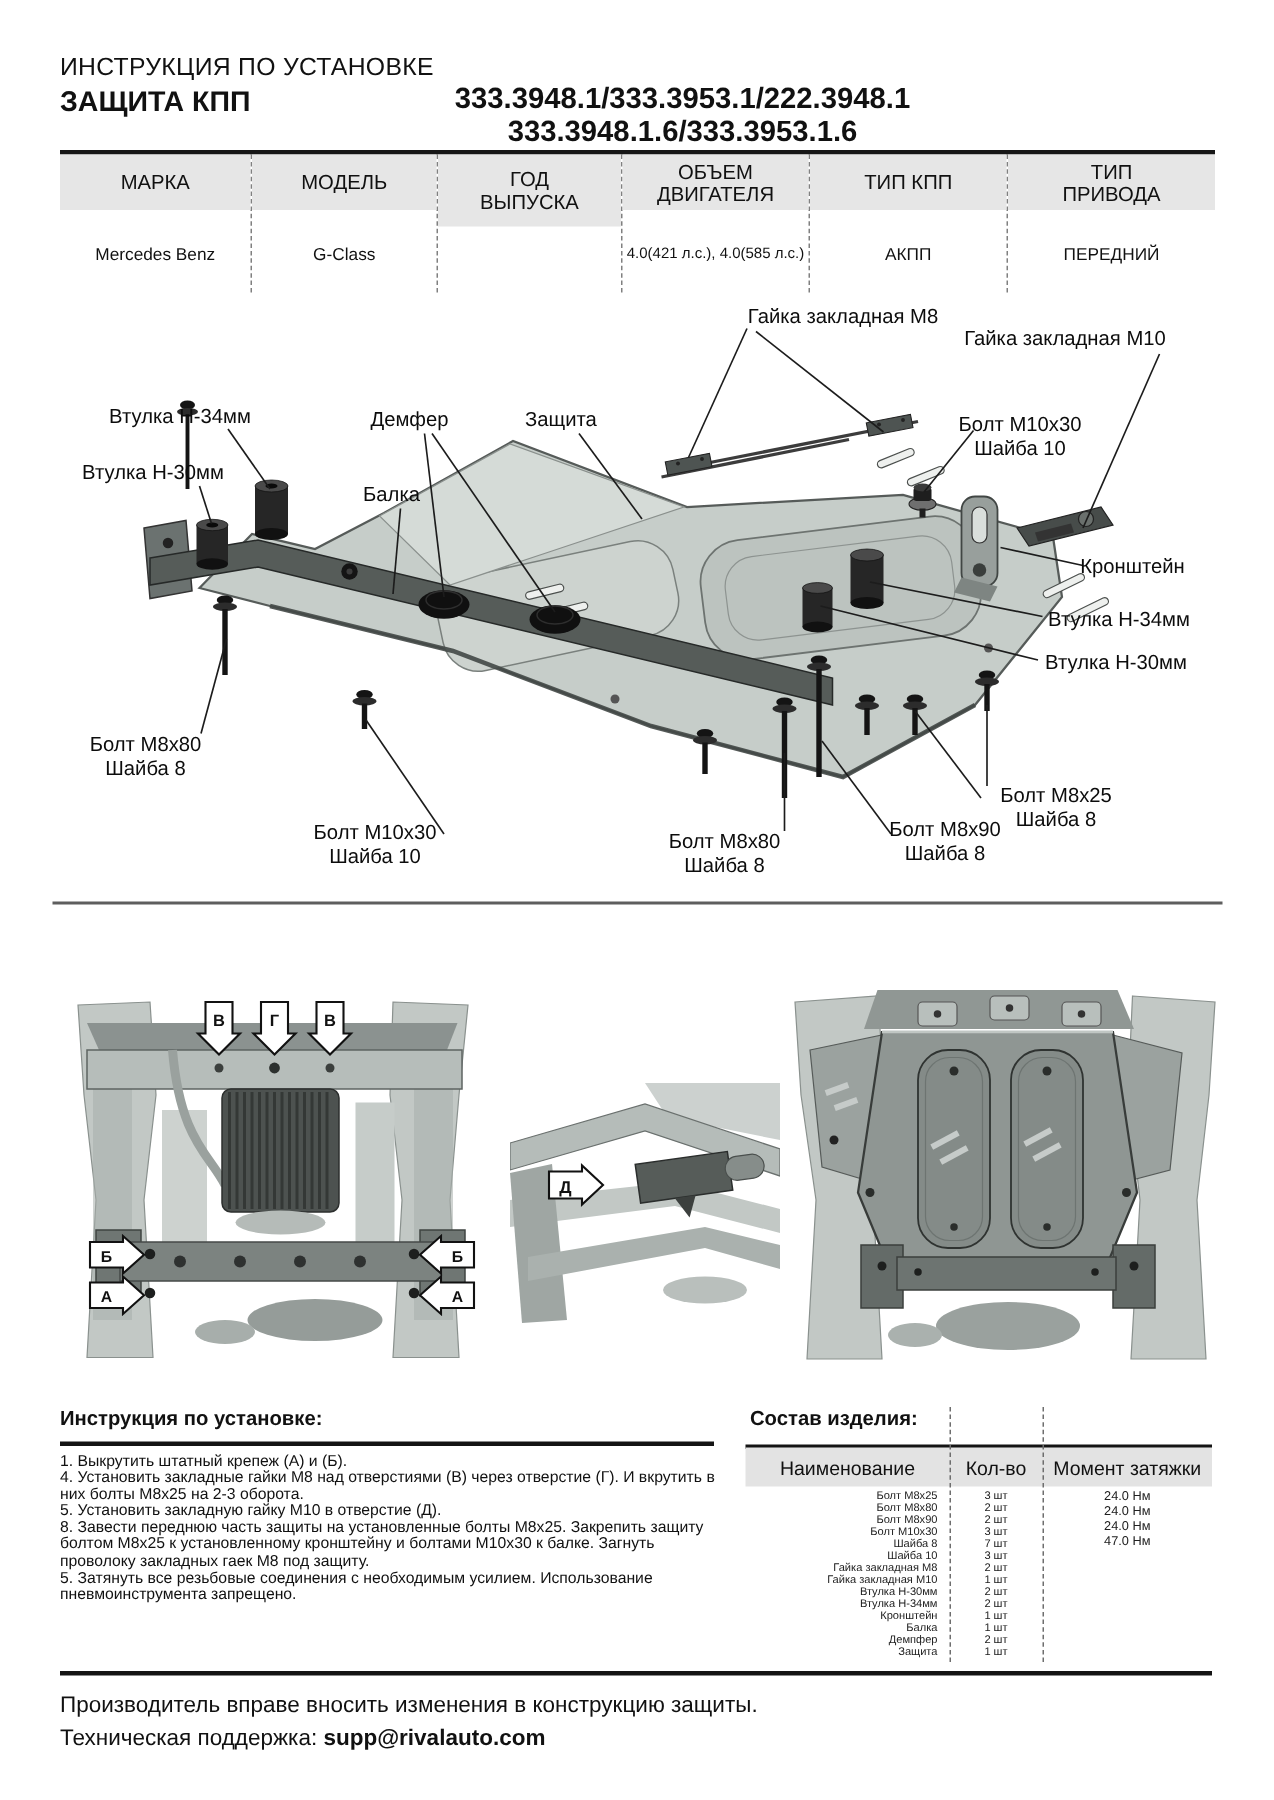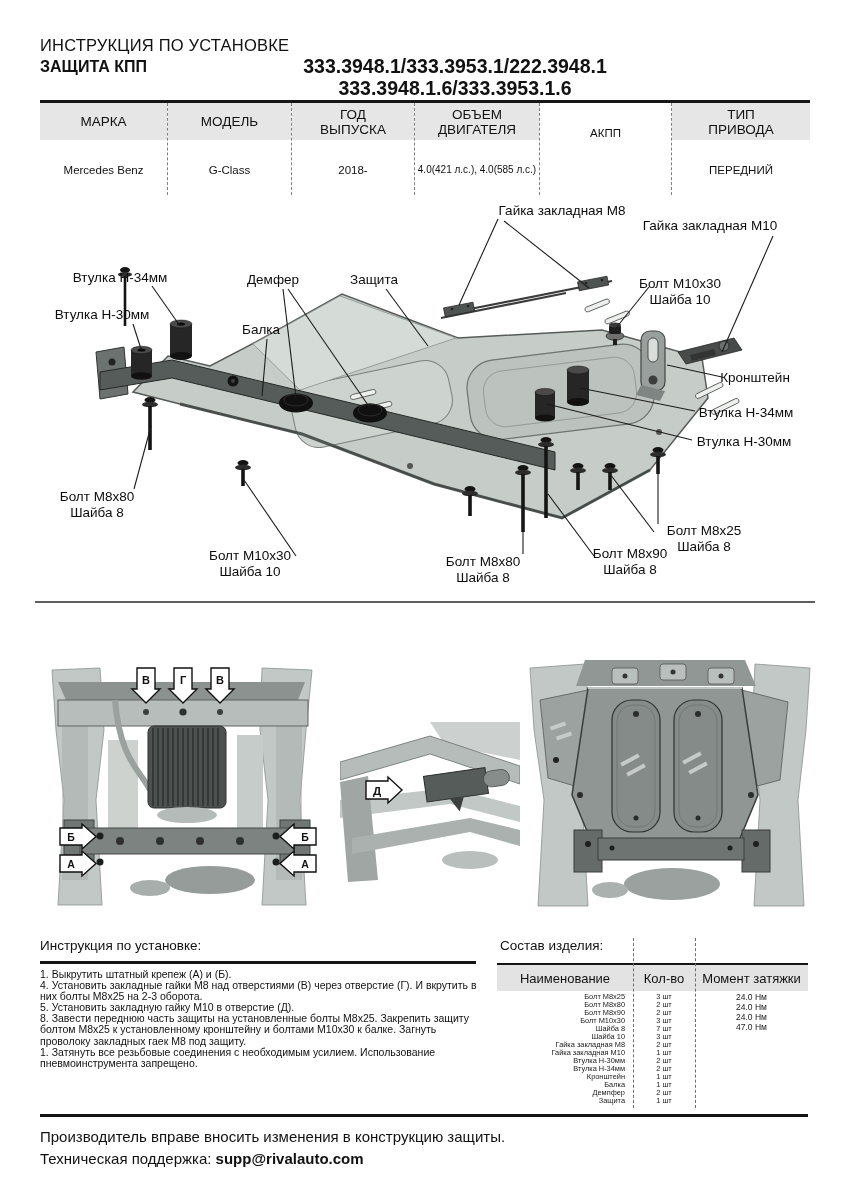--- a/index.html
+++ b/index.html
@@ -1,41 +1,41 @@
 <!DOCTYPE html>
 <html><head>
 <meta charset="utf-8">
 <style>
   html,body{margin:0;padding:0;background:#fff;}
   .page{position:relative;width:849px;height:1200px;background:#ffffff;overflow:hidden;
         font-family:"Liberation Sans",sans-serif;color:#111;}
   .abs{position:absolute;}
   
   .hdr-l1{left:40px;top:36px;font-size:16.5px;letter-spacing:.2px;}
-  .hdr-l2{left:40px;top:58px;font-size:16px;font-weight:bold;}
+  .hdr-l2{left:40px;top:58px;font-size:19px;font-weight:bold;}
   .hdr-nums{left:230px;top:55px;width:450px;text-align:center;font-size:19.5px;font-weight:bold;line-height:22px;}
   
   .vtable{left:40px;top:100px;width:770px;height:92px;border-top:3px solid #161616;display:flex;}
   .vcol{height:100%;box-sizing:border-box;border-right:1.5px dashed #808080;display:flex;flex-direction:column;justify-content:space-between;}
   .vcol:last-child{border-right:none;}
   .vhead{height:48px;background:#e6e6e6;display:flex;align-items:center;justify-content:center;
          text-align:center;font-size:13.5px;line-height:15px;}
   .vval{height:40px;display:flex;align-items:flex-start;justify-content:center;padding-top:24px;
         text-align:center;font-size:11.5px;}
   .vval.small{font-size:10px;}
   
   .diagram{left:30px;top:195px;width:790px;height:410px;}
   .dlabel{position:absolute;transform:translate(-50%,-50%);text-align:center;white-space:nowrap;
           font-size:13.5px;line-height:15.5px;color:#0c0c0c;}
   .divider{left:35px;top:601px;width:780px;height:2px;background:#5e5e5e;}
   
   .photo{position:absolute;}
   svg text{font-family:"Liberation Sans",sans-serif;}
   
-  .sec-title{font-size:13.5px;font-weight:normal;}
+  .sec-title{font-size:13.5px;font-weight:bold;}
   .thickline{background:#141414;height:2.5px;}
   .steps{left:40px;top:969px;width:437px;font-size:10.5px;line-height:11.1px;}
   .steps div{margin:0;}
   .parts-head{left:497px;top:965px;width:311px;height:26px;background:#e3e3e3;display:flex;align-items:center;}
   .ph-c{font-size:13px;text-align:center;}
   .prow{display:flex;height:8px;font-size:7.4px;line-height:8px;color:#202020;}
   .prow .nm{width:128px;text-align:right;padding-right:8px;}
   .prow .qt{width:62px;text-align:center;}
   .torquecol{left:695px;top:992px;width:113px;}
   .torquecol div{height:10px;font-size:8.5px;line-height:10px;text-align:center;color:#202020;}
@@ -61,27 +61,27 @@
     <div class="vcol" style="width:128px">
       <div class="vhead">МАРКА</div>
       <div class="vval">Mercedes Benz</div>
     </div>
     <div class="vcol" style="width:124px">
       <div class="vhead">МОДЕЛЬ</div>
       <div class="vval">G-Class</div>
     </div>
     <div class="vcol" style="width:123px">
       <div class="vhead" style="padding:0 22px">ГОД ВЫПУСКА</div>
-      <div class="vval">2018-</div>
     </div>
     <div class="vcol" style="width:125px">
       <div class="vhead" style="padding:0 14px">ОБЪЕМ ДВИГАТЕЛЯ</div>
       <div class="vval small">4.0(421 л.с.), 4.0(585 л.с.)</div>
     </div>
     <div class="vcol" style="width:132px">
+      <div class="vhead">ТИП КПП</div>
       <div class="vval">АКПП</div>
     </div>
     <div class="vcol" style="width:138px">
       <div class="vhead" style="padding:0 30px">ТИП ПРИВОДА</div>
       <div class="vval">ПЕРЕДНИЙ</div>
     </div>
   </div>
 
   <div class="abs diagram">
     <svg width="790" height="410" viewBox="30 195 790 410">
@@ -388,21 +388,21 @@
     <ellipse cx="610" cy="890" rx="18" ry="8" fill="#aab1ae"></ellipse>
   </svg>
 
   <div class="abs sec-title" style="left:40px;top:938px">Инструкция по установке:</div>
   <div class="abs thickline" style="left:40px;top:961px;width:436px"></div>
   <div class="abs steps">
     <div>1. Выкрутить штатный крепеж (А) и (Б).</div>
     <div>4. Установить закладные гайки М8 над отверстиями (В) через отверстие (Г). И вкрутить в них болты М8х25 на 2-3 оборота.</div>
     <div>5. Установить закладную гайку М10 в отверстие (Д).</div>
     <div>8. Завести переднюю часть защиты на установленные болты М8х25. Закрепить защиту болтом М8х25 к установленному кронштейну и болтами М10х30 к балке. Загнуть проволоку закладных гаек М8 под защиту.</div>
-    <div>1. Затянуть все резьбовые соединения с необходимым усилием. Использование пневмоинструмента запрещено.</div>
+    <div>5. Затянуть все резьбовые соединения с необходимым усилием. Использование пневмоинструмента запрещено.</div>
   </div>
 
   <div class="abs sec-title" style="left:500px;top:938px">Состав изделия:</div>
   <div class="abs thickline" style="left:497px;top:963px;width:311px"></div>
   <div class="abs parts-head">
     <div class="ph-c" style="width:136px">Наименование</div>
     <div class="ph-c" style="width:62px">Кол-во</div>
     <div class="ph-c" style="width:113px">Момент затяжки</div>
   </div>
   <div class="abs pdash" style="left:633px;top:938px;height:170px"></div>

